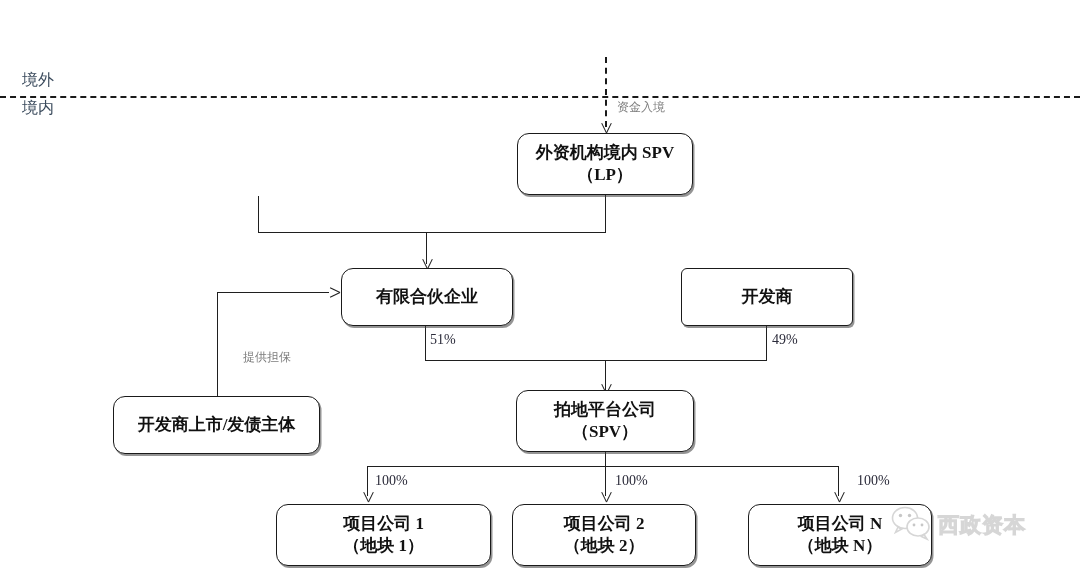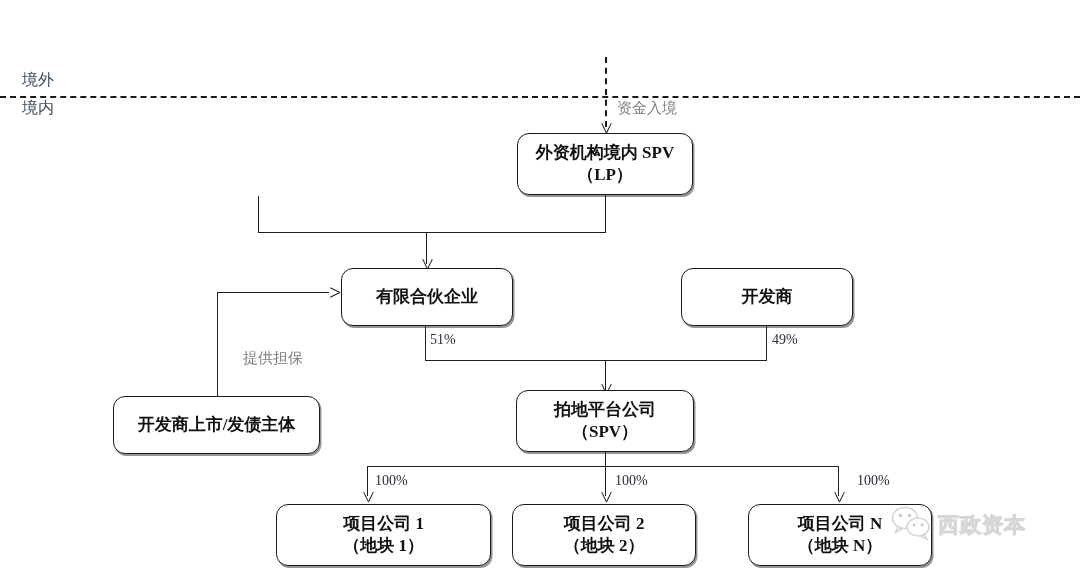--- a/index.html
+++ b/index.html
@@ -106,21 +106,21 @@
   .edge-label {
     position: absolute;
     font-family: "Liberation Serif", "DejaVu Serif", serif;
     font-size: 14px;
     color: #2b2b3a;
     white-space: nowrap;
     z-index: 2;
   }
   .edge-label.gray {
     color: #7d7d7d;
-    font-size: 15px;
+    font-size: 12px;
   }
   .region-label {
     position: absolute;
     font-family: "Liberation Serif", "DejaVu Serif", serif;
     font-size: 16px;
     color: #3a4a5c;
     white-space: nowrap;
     z-index: 2;
   }
 
@@ -166,21 +166,21 @@
   <div class="vline" style="left:258px; top:196px; height:36px;"></div>
   <div class="vline" style="left:605px; top:195px; height:37px;"></div>
   <div class="hline" style="left:258px; top:232px; width:348px;"></div>
   <div class="vline" style="left:426px; top:232px; height:32px;"></div>
   <div class="arrow-down" style="left:422px; top:258px;"></div>
 
   <div class="node" style="left:341px; top:268px; width:172px; height:58px;">
     <span class="ln">有限合伙企业</span>
   </div>
 
-  <div class="node" style="left:681px; top:268px; width:172px; height:58px;">
+  <div class="node" style="left:681px; top:268px; width:172px; height:58px;border-radius:6px;">
     <span class="ln">开发商</span>
   </div>
 
   <div class="node" style="left:113px; top:396px; width:207px; height:58px;">
     <span class="ln">开发商上市/发债主体</span>
   </div>
 
   <div class="vline" style="left:217px; top:292px; height:104px;"></div>
   <div class="hline" style="left:217px; top:292px; width:112px;"></div>
   <div class="arrow-right" style="left:329px; top:287px;"></div>

